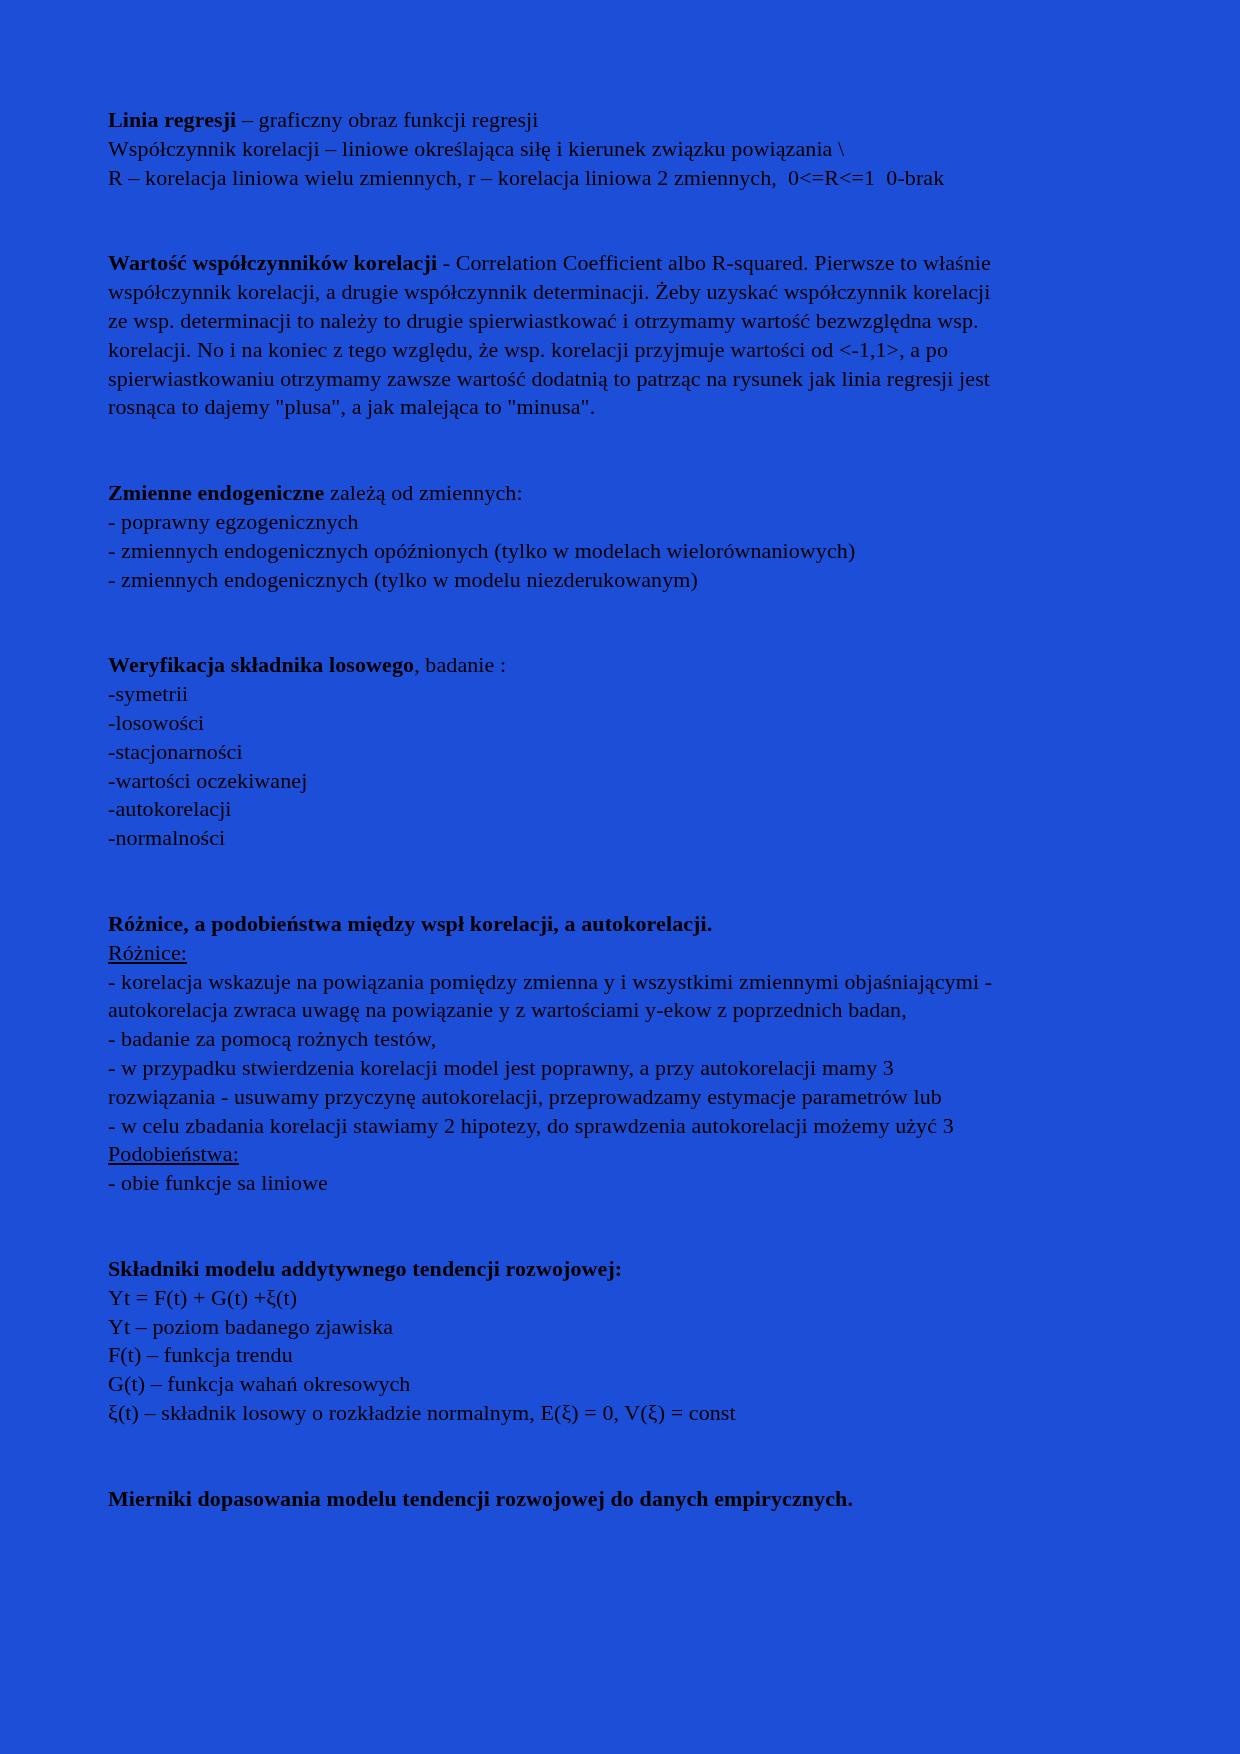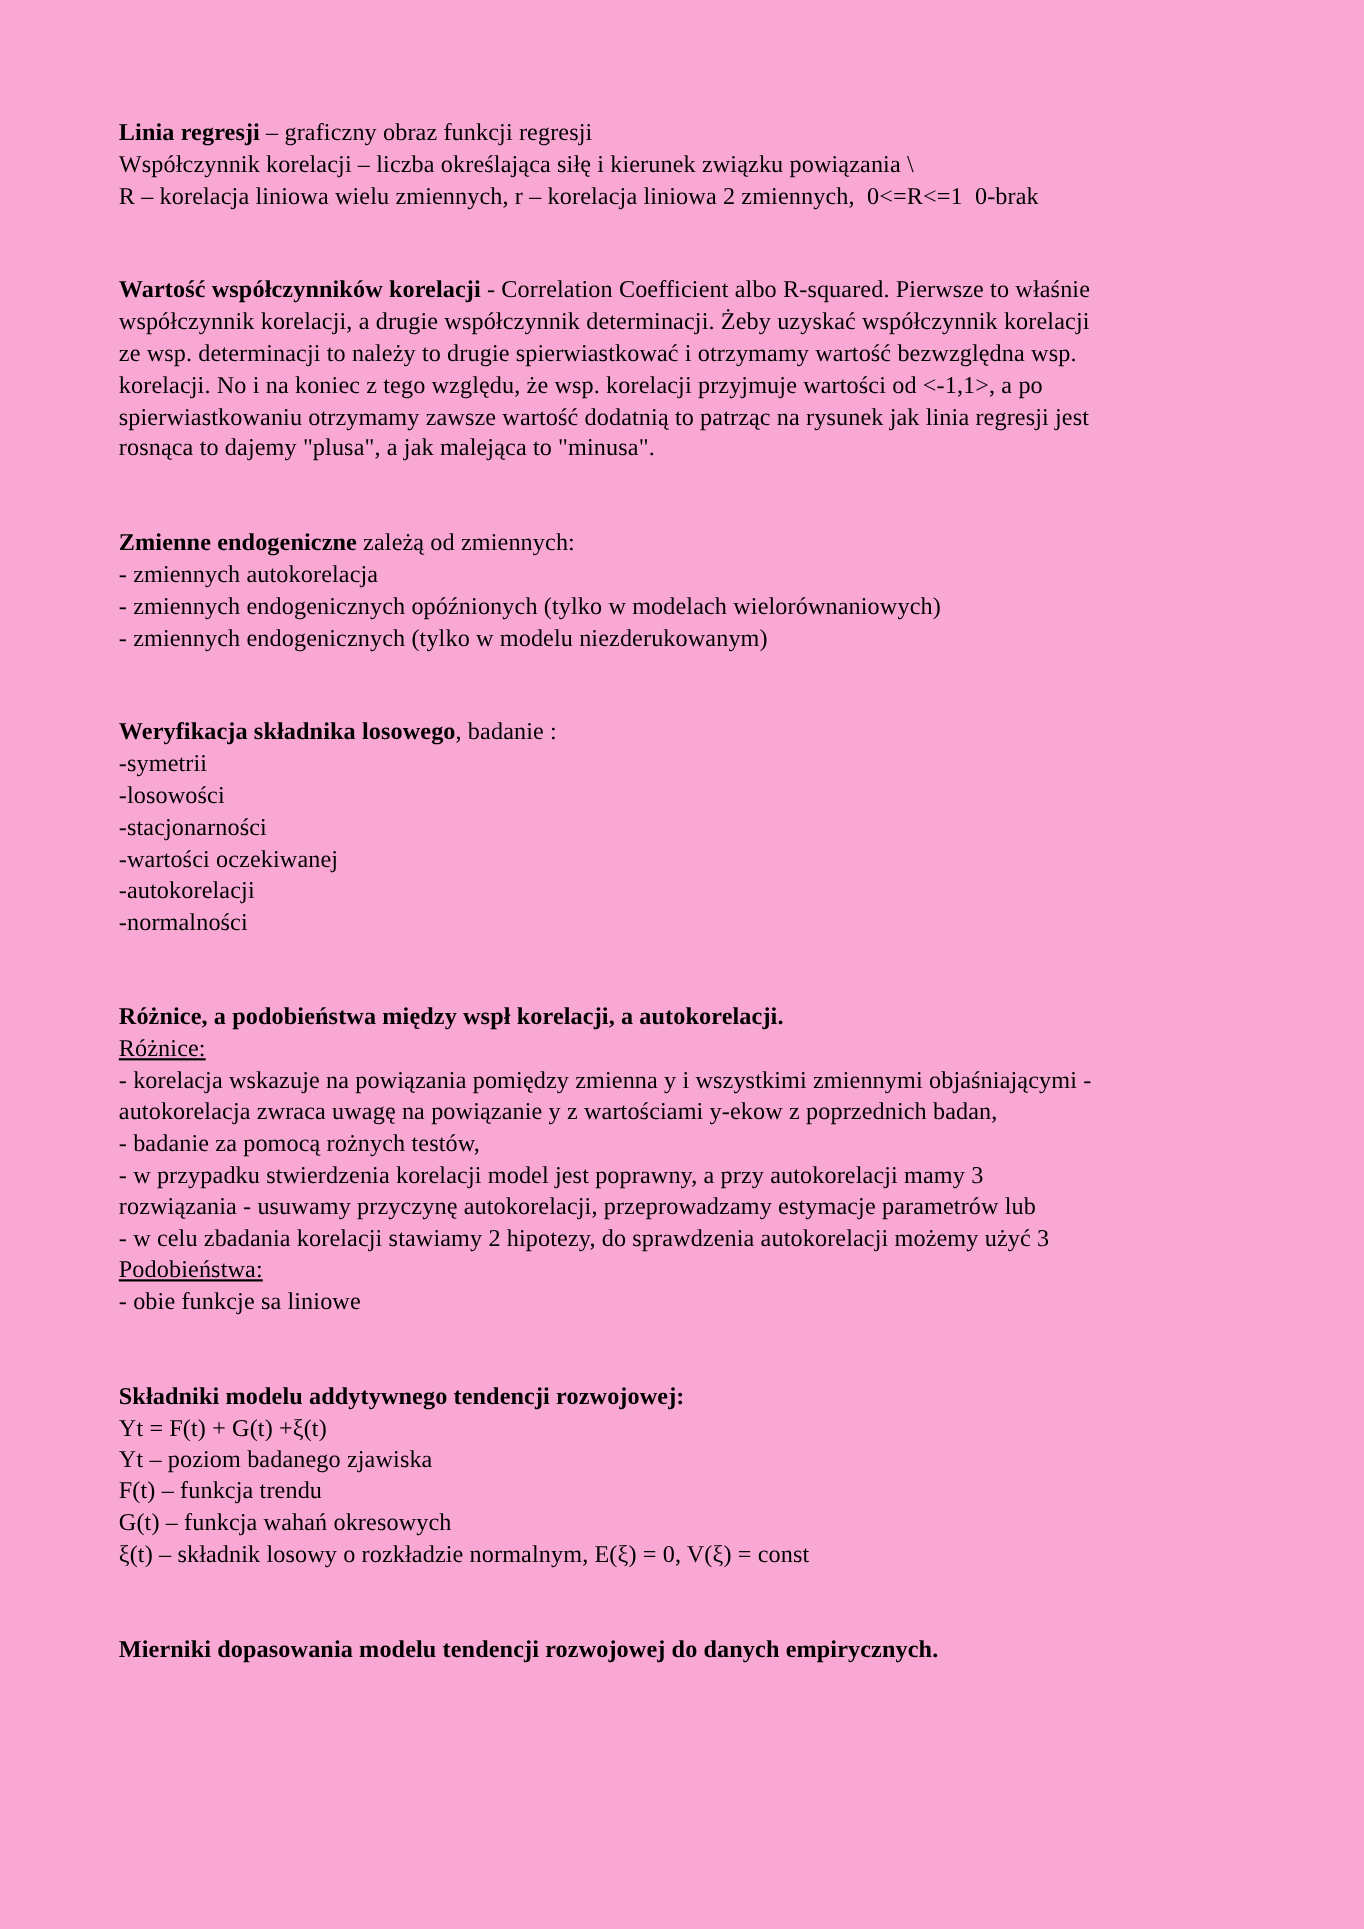--- a/index.html
+++ b/index.html
@@ -12,21 +12,21 @@
     height: 1754px;
     font-family: "Liberation Serif", serif;
     color: #000000;
     overflow: hidden;
   }
   .page {
     box-sizing: border-box;
     width: 1240px;
     height: 1754px;
     padding: 106px 100px 0 108px;
-    background: #f9a8d4;
+    background: #1d4ed8;
   }
   .section {
     margin: 0 0 57px 0;
   }
   .section:last-child {
     margin-bottom: 16px;
   }
   .line {
     font-size: 22px;
     line-height: 28.8px;
@@ -40,34 +40,34 @@
     text-decoration: underline;
   }
 </style>
 </head>
 <body>
 
 <div class="page">
   <div>
       <div class="section">
         <div class="line"><span class="bold">Linia regresji</span><span> – graficzny obraz funkcji regresji</span></div>
-        <div class="line"><span>Współczynnik korelacji – liczba określająca siłę i kierunek związku powiązania \</span></div>
+        <div class="line"><span>Współczynnik korelacji – liniowe określająca siłę i kierunek związku powiązania \</span></div>
         <div class="line"><span>R – korelacja liniowa wielu zmiennych, r – korelacja liniowa 2 zmiennych,  0&lt;=R&lt;=1  0-brak</span></div>
       </div>
       <div class="section">
         <div class="line"><span class="bold">Wartość współczynników korelacji</span><span> - Correlation Coefficient albo R-squared. Pierwsze to właśnie</span></div>
         <div class="line"><span>współczynnik korelacji, a drugie współczynnik determinacji. Żeby uzyskać współczynnik korelacji</span></div>
         <div class="line"><span>ze wsp. determinacji to należy to drugie spierwiastkować i otrzymamy wartość bezwzględna wsp.</span></div>
         <div class="line"><span>korelacji. No i na koniec z tego względu, że wsp. korelacji przyjmuje wartości od &lt;-1,1&gt;, a po</span></div>
         <div class="line"><span>spierwiastkowaniu otrzymamy zawsze wartość dodatnią to patrząc na rysunek jak linia regresji jest</span></div>
         <div class="line"><span>rosnąca to dajemy "plusa", a jak malejąca to "minusa".</span></div>
       </div>
       <div class="section">
         <div class="line"><span class="bold">Zmienne endogeniczne</span><span> zależą od zmiennych:</span></div>
-        <div class="line"><span>- zmiennych autokorelacja</span></div>
+        <div class="line"><span>- poprawny egzogenicznych</span></div>
         <div class="line"><span>- zmiennych endogenicznych opóźnionych (tylko w modelach wielorównaniowych)</span></div>
         <div class="line"><span>- zmiennych endogenicznych (tylko w modelu niezderukowanym)</span></div>
       </div>
       <div class="section">
         <div class="line"><span class="bold">Weryfikacja składnika losowego</span><span>, badanie :</span></div>
         <div class="line"><span>-symetrii</span></div>
         <div class="line"><span>-losowości</span></div>
         <div class="line"><span>-stacjonarności</span></div>
         <div class="line"><span>-wartości oczekiwanej</span></div>
         <div class="line"><span>-autokorelacji</span></div>

